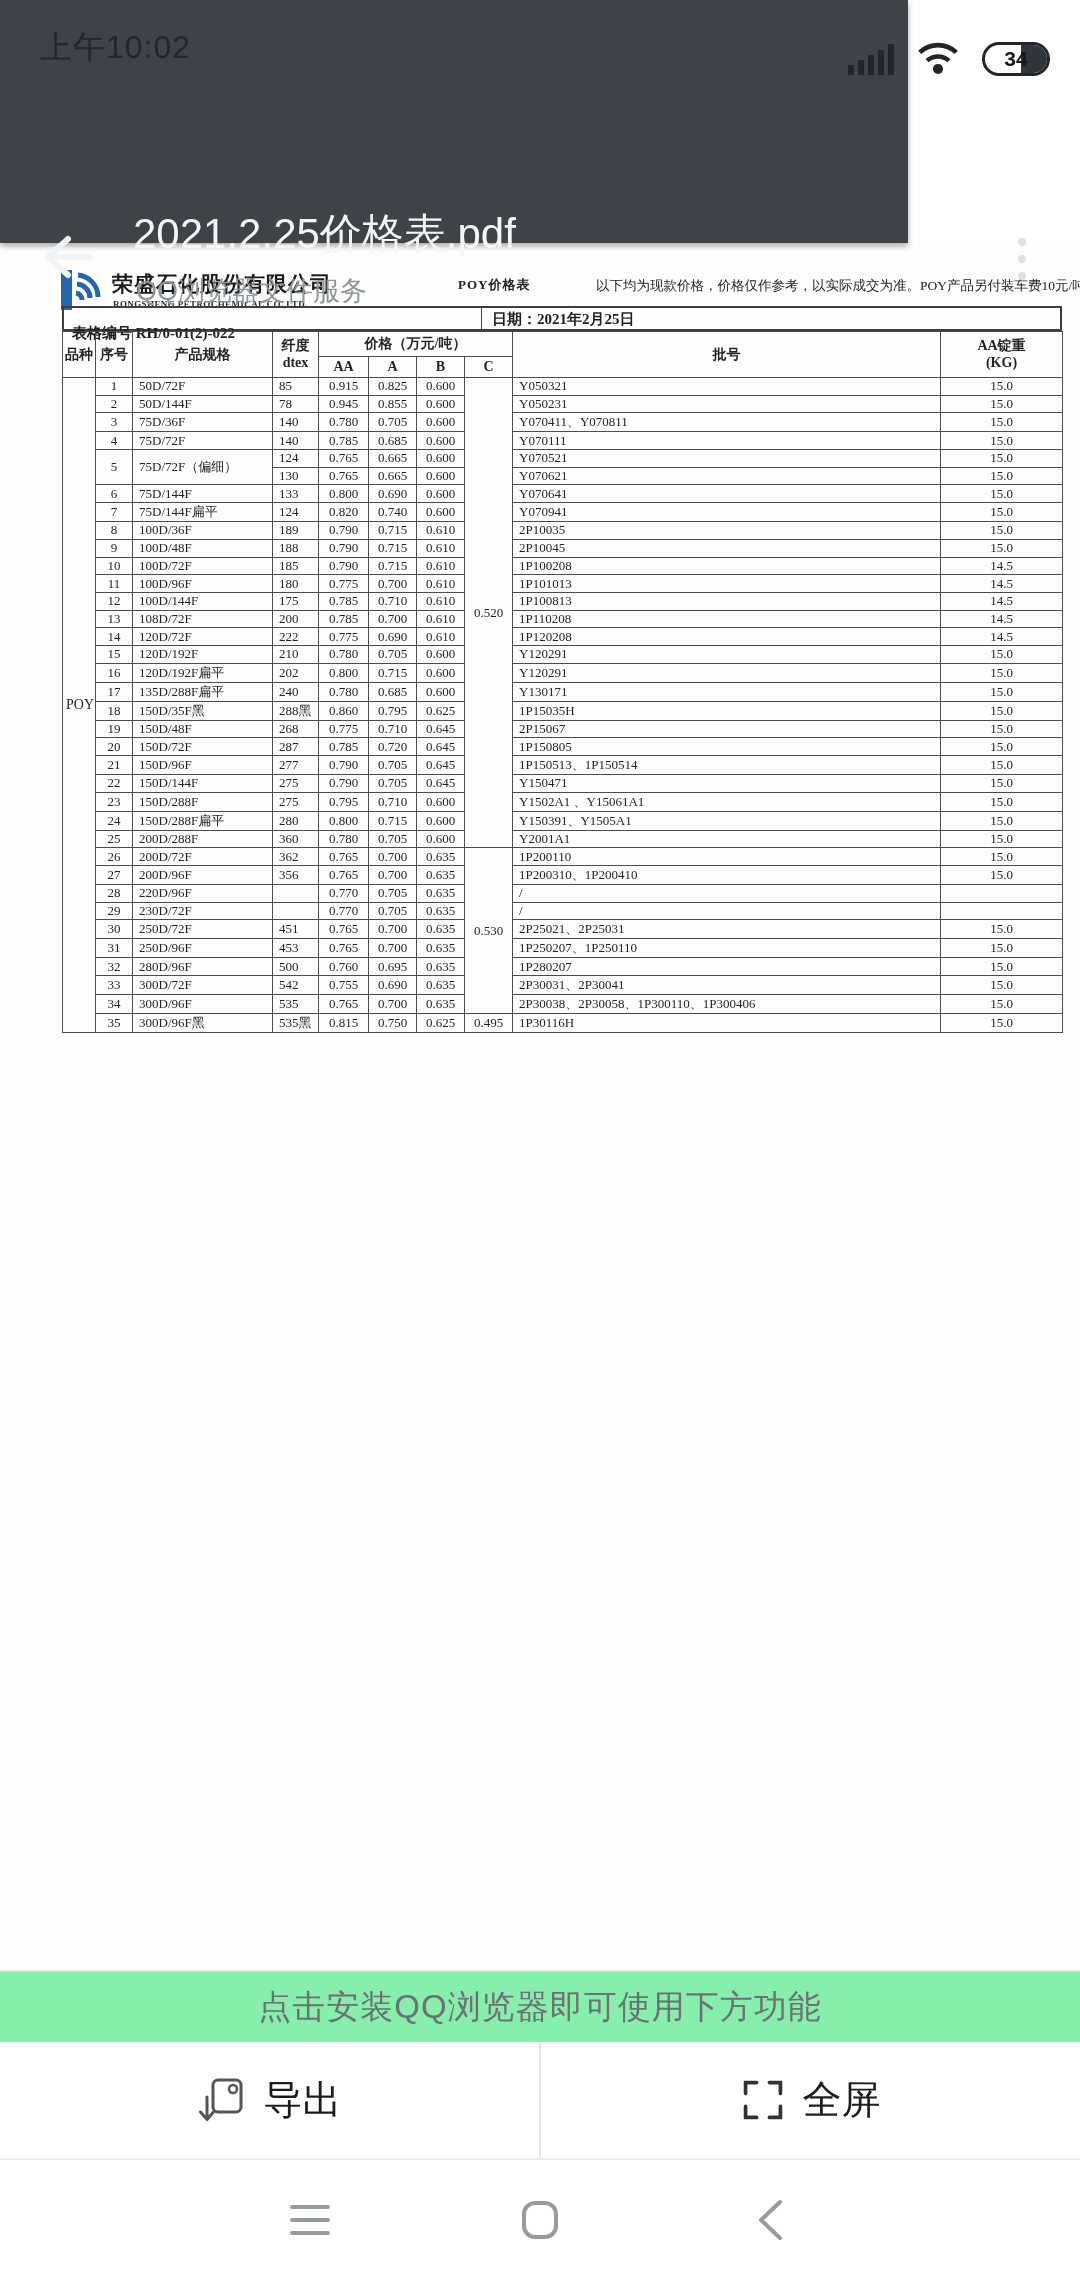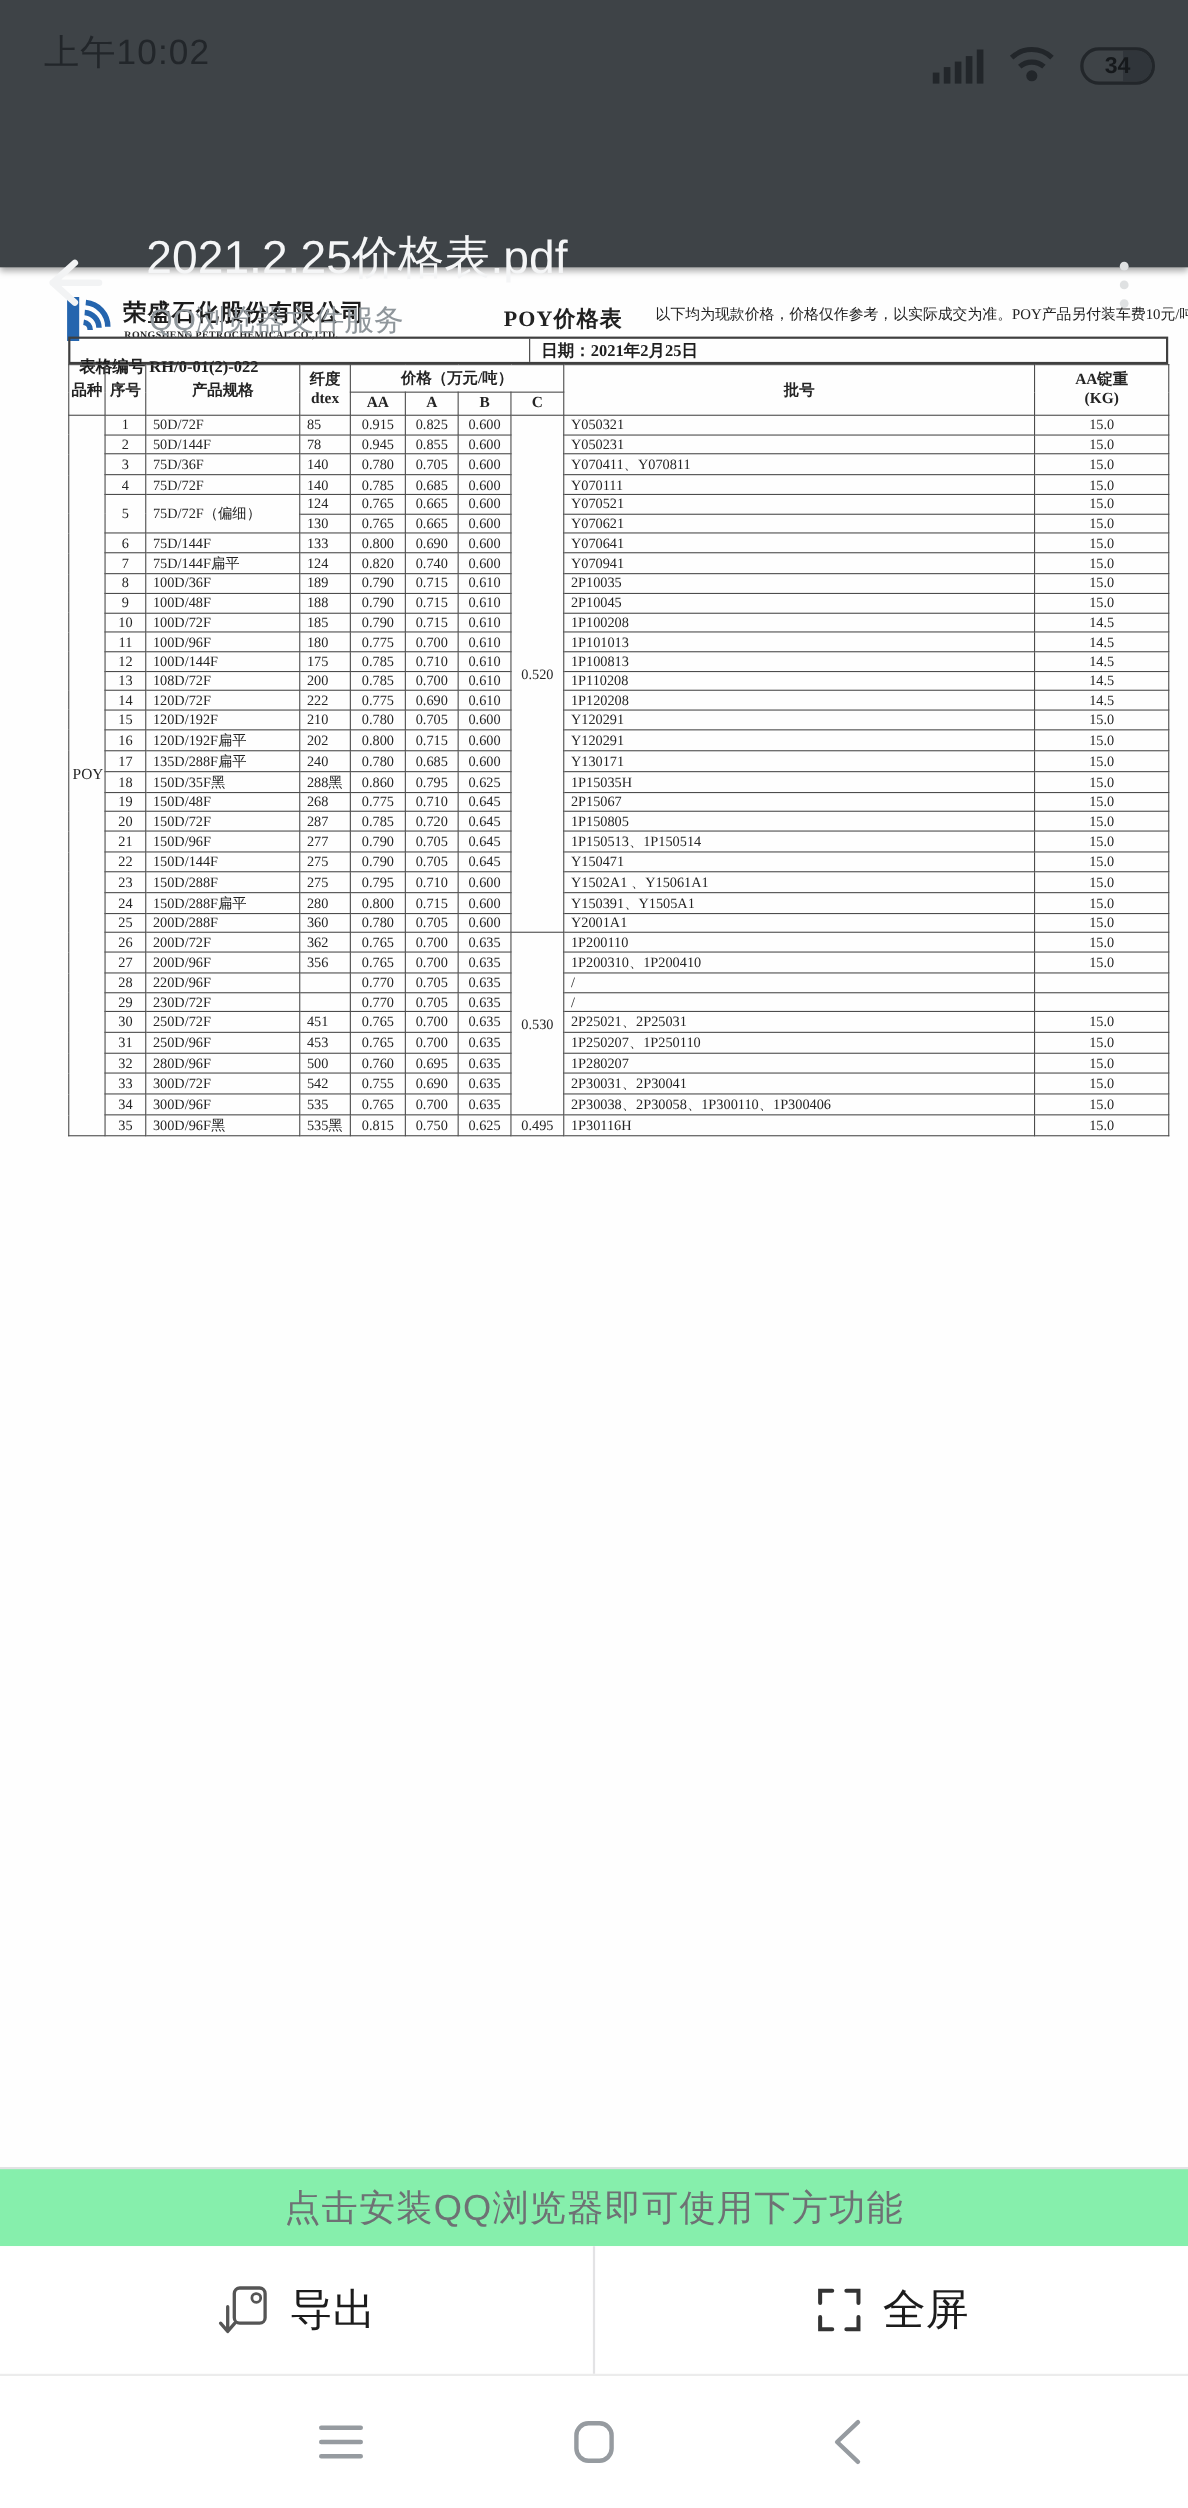--- a/index.html
+++ b/index.html
@@ -1,20 +1,20 @@
 <!DOCTYPE html>
 <html><head>
 <meta charset="utf-8">
 <style>
   * { margin:0; padding:0; box-sizing:border-box; }
   html,body { width:1080px; height:2280px; overflow:hidden; background:#fff;
               font-family:"Liberation Sans", sans-serif; }
 
   
-  .chrome { position:absolute; left:0; top:0; width:1080px; height:243px;
+  .chrome { position:absolute; left:0; top:0; width:908px; height:243px;
             background:#3e4347; z-index:5; box-shadow:0 3px 6px rgba(0,0,0,.35);text-decoration:underline; }
   .statusbar { position:absolute; left:0; top:0; width:1080px; height:90px; }
   .time { position:absolute; left:40px; top:26px; font-size:32px; color:#22262a; letter-spacing:1px; }
   .sb-icons { position:absolute; right:30px; top:38px; display:flex; align-items:center; gap:22px; }
   .sig { display:flex; align-items:flex-end; gap:4px; height:32px; }
   .sig i { display:block; width:6px; background:#22262a; }
   .battery { position:relative; width:68px; height:34px; border:3px solid #22262a; border-radius:17px;
              display:flex; align-items:center; justify-content:center; overflow:hidden; }
   .battery .fill { position:absolute; right:0; top:0; height:100%; width:42%; background:#30353a; }
   .battery .b-num { position:relative; font-size:21px; color:#16191c; font-weight:bold; }
@@ -28,21 +28,21 @@
   .menubtn { position:absolute; right:28px; top:136px; width:60px; height:66px; display:flex;
              flex-direction:column; align-items:center; justify-content:center; gap:9px; }
   .menubtn i { width:8px; height:8px; border-radius:50%; background:#dfe1e2; }
 
   
   .page { position:absolute; left:0; top:243px; width:1080px; height:1727px; background:#fefefe;
           color:#333; font-family:"Liberation Serif", serif; }
   .logo { position:absolute; left:58px; top:24px; }
   .co-cn { position:absolute; left:112px; top:27px; font-size:21px; font-weight:bold; color:#1c1c1c; letter-spacing:1px; }
   .co-en { position:absolute; left:113px; top:56px; font-size:9px; color:#2a2a2a; font-weight:bold; letter-spacing:.4px; }
-  .doc-title { position:absolute; left:458px; top:33px; font-size:20px; font-weight:bold; color:#222; letter-spacing:1px; }
+  .doc-title { position:absolute; left:458px; top:33px; font-size:13px; font-weight:bold; color:#222; letter-spacing:1px; }
   .notice { position:absolute; left:596px; top:34px; font-size:13.5px; color:#222; white-space:nowrap; }
 
   .minirow { position:absolute; left:62px; top:63px; width:1000px; height:25px;
              border:2px solid #3f3f3f; display:flex; font-size:15px; font-weight:bold; color:#1e1e1e; }
   .minirow .c1 { width:418px; border-right:1px solid #3f3f3f; padding:16px 0 0 8px; }
   .minirow .c2 { flex:1; padding:2px 0 15px 10px; }
 
   table.doc-table { position:absolute; left:62px; top:88px; width:1000px; border-collapse:collapse;
                     table-layout:fixed; font-family:"Liberation Serif", serif; }
   .doc-table th, .doc-table td { border:1px solid #4c4c4c; color:#242424; overflow:hidden; white-space:nowrap; }

